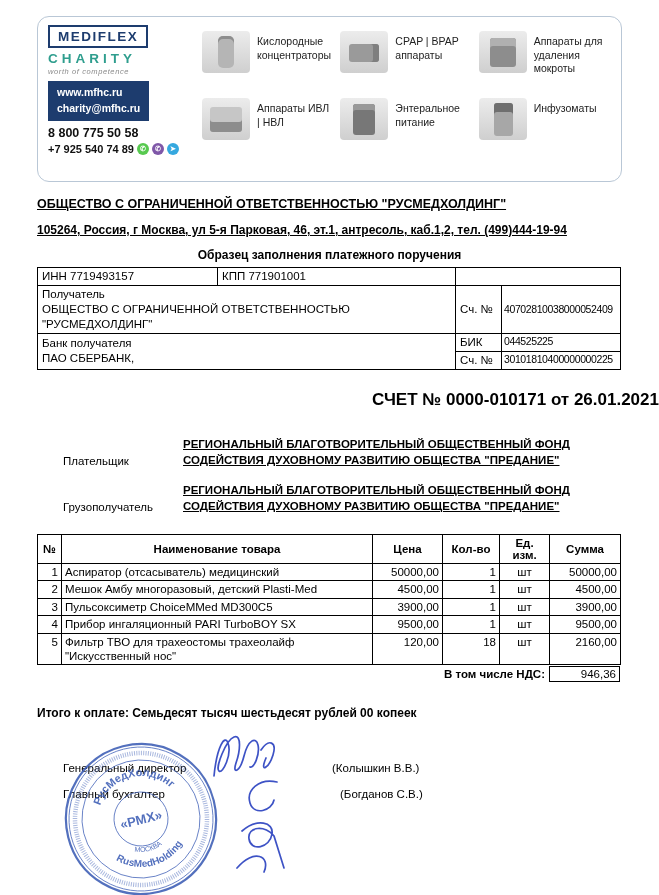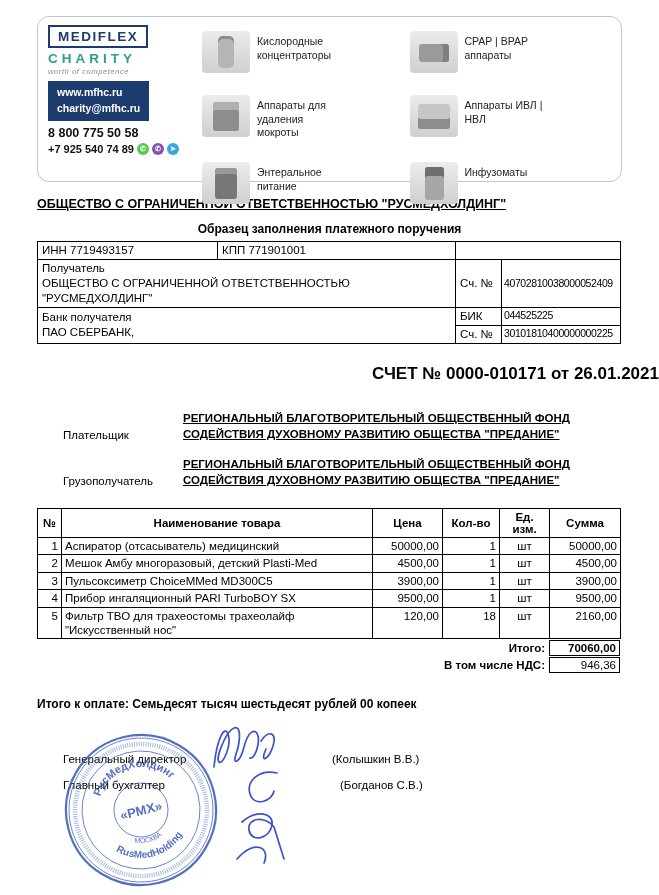--- a/index.html
+++ b/index.html
@@ -15,21 +15,21 @@
   .brand-sub{color:#2f9e8e;font-weight:bold;letter-spacing:4px;font-size:13.5px;margin-top:3px;}
   .brand-tagline{font-size:7.5px;color:#8a8a8a;font-style:italic;letter-spacing:.6px;margin-top:1px;}
   .contact-bar{background:#1d3c6e;color:#fff;font-size:10.5px;font-weight:bold;
                padding:4px 9px;margin-top:5px;line-height:1.5;}
   .phone-main{font-weight:bold;font-size:12.5px;margin-top:5px;color:#111;}
   .phone-row{display:flex;align-items:center;gap:3px;margin-top:3px;font-weight:bold;font-size:11px;color:#111;}
   .msgr{width:12px;height:12px;border-radius:50%;color:#fff;font-size:7px;display:flex;
         align-items:center;justify-content:center;flex:0 0 auto;}
   .msgr.wa{background:#57c94f;} .msgr.vb{background:#7f57a8;} .msgr.tg{background:#35a8df;}
 
-  .products-grid{flex:1;display:grid;grid-template-columns:1fr 1fr;row-gap:22px;column-gap:6px;
+  .products-grid{flex:1;display:grid;grid-template-columns:1fr 1fr 1fr;row-gap:22px;column-gap:6px;
                  padding:6px 0 2px 14px;align-content:start;}
   .product{display:flex;align-items:flex-start;gap:7px;}
   .thumb{width:48px;height:42px;background:linear-gradient(#ececec,#cfcfcf);border-radius:4px;
          position:relative;flex:0 0 auto;}
   .thumb::after{content:"";position:absolute;background:#9a9a9a;border-radius:3px;}
   [data-name="oxygen-concentrator-image"]::after{left:16px;top:5px;width:16px;height:32px;border-radius:5px;background:#b5b5b5;box-shadow:inset 0 3px 0 #8d8d8d;}
   [data-name="cpap-device-image"]::after{left:9px;top:13px;width:30px;height:18px;box-shadow:inset -6px 0 0 #7f7f7f;}
   [data-name="ventilator-image"]::after{left:8px;top:9px;width:32px;height:25px;background:#c6c6c6;box-shadow:inset 0 -10px 0 #8d8d8d;}
   [data-name="aspirator-image"]::after{left:11px;top:7px;width:26px;height:29px;background:#8d8d8d;box-shadow:inset 0 8px 0 #b0b0b0;}
   [data-name="enteral-pump-image"]::after{left:13px;top:6px;width:22px;height:31px;background:#777;box-shadow:inset 0 6px 0 #999;}
@@ -135,20 +135,21 @@
         </div>
 
         <div class="product" data-name="product-category">
           <div class="thumb" data-name="infusion-pump-image"></div>
           <div class="product-label" data-name="product-category-label">Инфузоматы</div>
         </div>
       </div>
   </div>
 
   <div class="company-name" data-name="company-name">ОБЩЕСТВО С ОГРАНИЧЕННОЙ ОТВЕТСТВЕННОСТЬЮ "РУСМЕДХОЛДИНГ"</div>
+  <div class="company-address" data-name="company-address">105264, Россия, г Москва, ул 5-я Парковая, 46, эт.1, антресоль, каб.1,2, тел. (499)444-19-94</div>
   <div class="sample-title" data-name="payment-sample-title">Образец заполнения платежного поручения</div>
 
   <table class="bank-table" data-name="bank-details-table">
     <colgroup>
         <col style="width:180px">
         <col style="width:238px">
         <col style="width:46px">
         <col style="width:119px">
       </colgroup>
     <tbody>
@@ -256,24 +257,20 @@
           <td class="c-name" data-name="item-name">Фильтр ТВО для трахеостомы трахеолайф "Искусственный нос"</td>
           <td class="c-price" data-name="item-price">120,00</td>
           <td class="c-qty" data-name="item-qty">18</td>
           <td class="c-unit" data-name="item-unit">шт</td>
           <td class="c-sum" data-name="item-sum">2160,00</td>
         </tr>
       </tbody>
   </table>
 
   <div class="totals" data-name="totals-block">
-    <div class="totals-row" data-name="total-row">
-      <div class="totals-label" data-name="total-label">Итого:</div>
-      <div class="totals-value bold" data-name="total-value">70060,00</div>
-    </div>
     <div class="totals-row" data-name="vat-row">
       <div class="totals-label" data-name="vat-label">В том числе НДС:</div>
       <div class="totals-value" data-name="vat-value">946,36</div>
     </div>
   </div>
 
   <div class="amount-words" data-name="amount-in-words">Итого к оплате: Семьдесят тысяч шестьдесят рублей 00 копеек</div>
 
   <div class="signature-section" data-name="signature-section">
     <div class="sig-row first" data-name="director-row">

